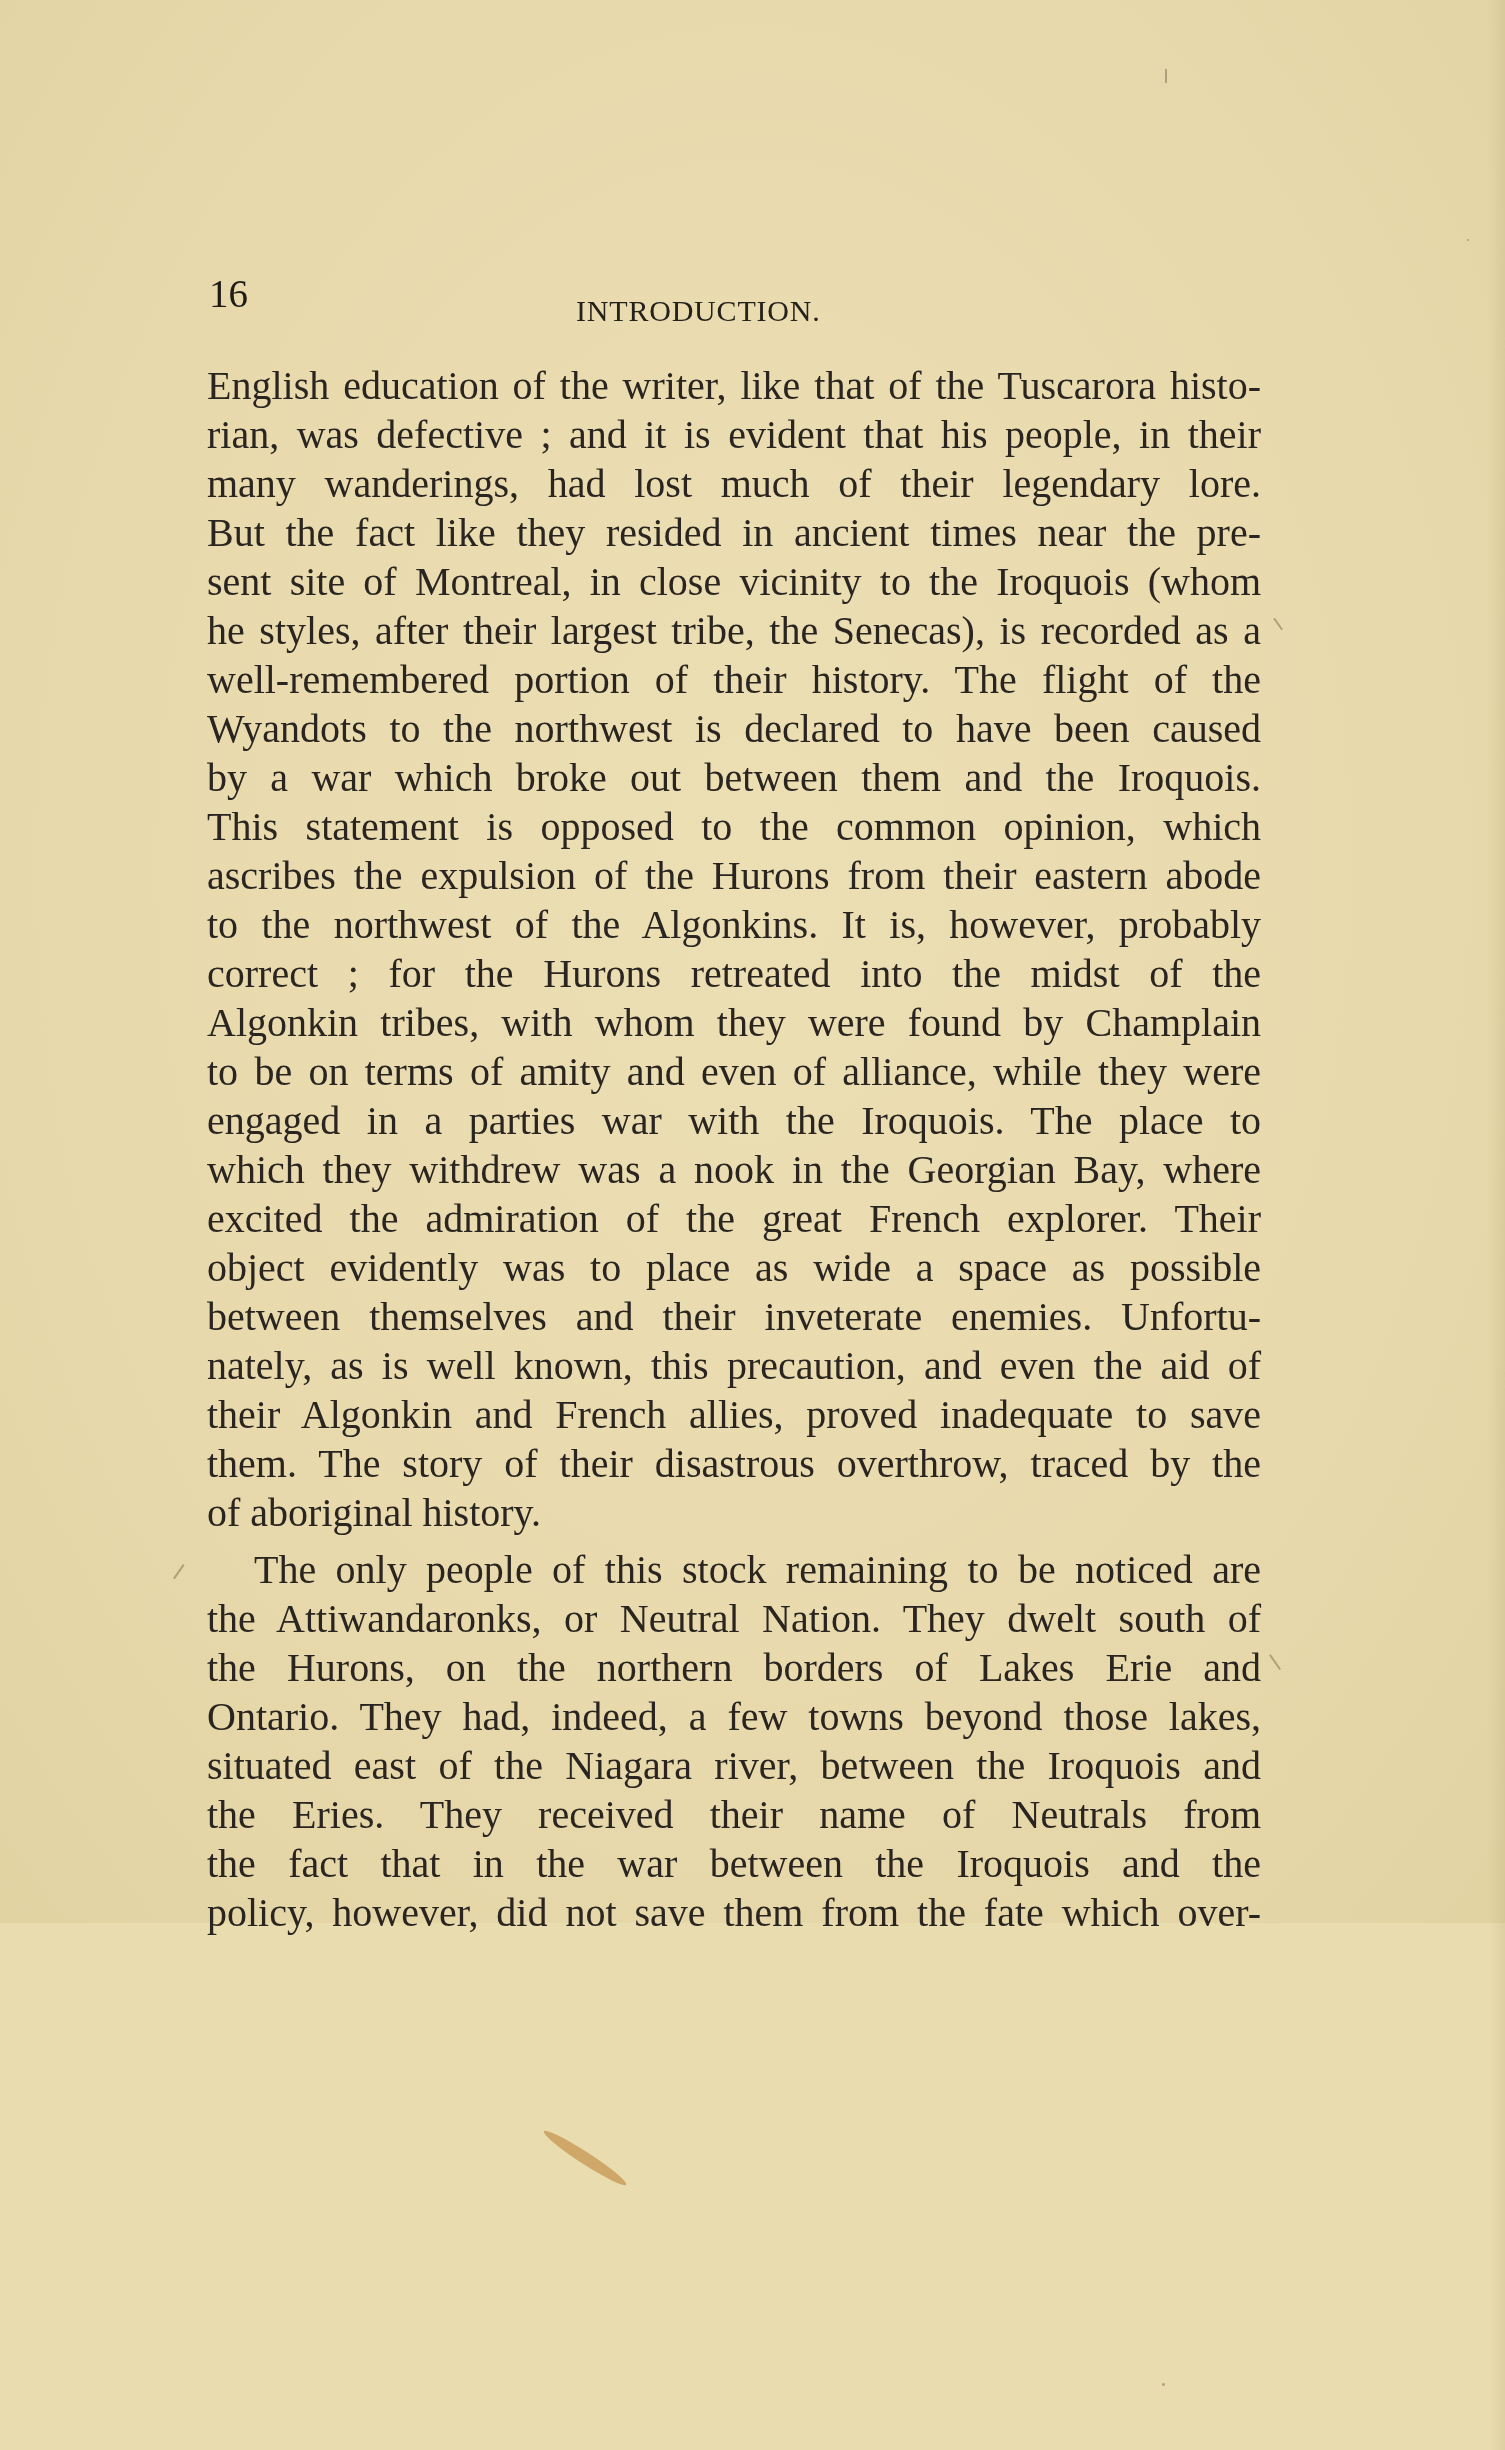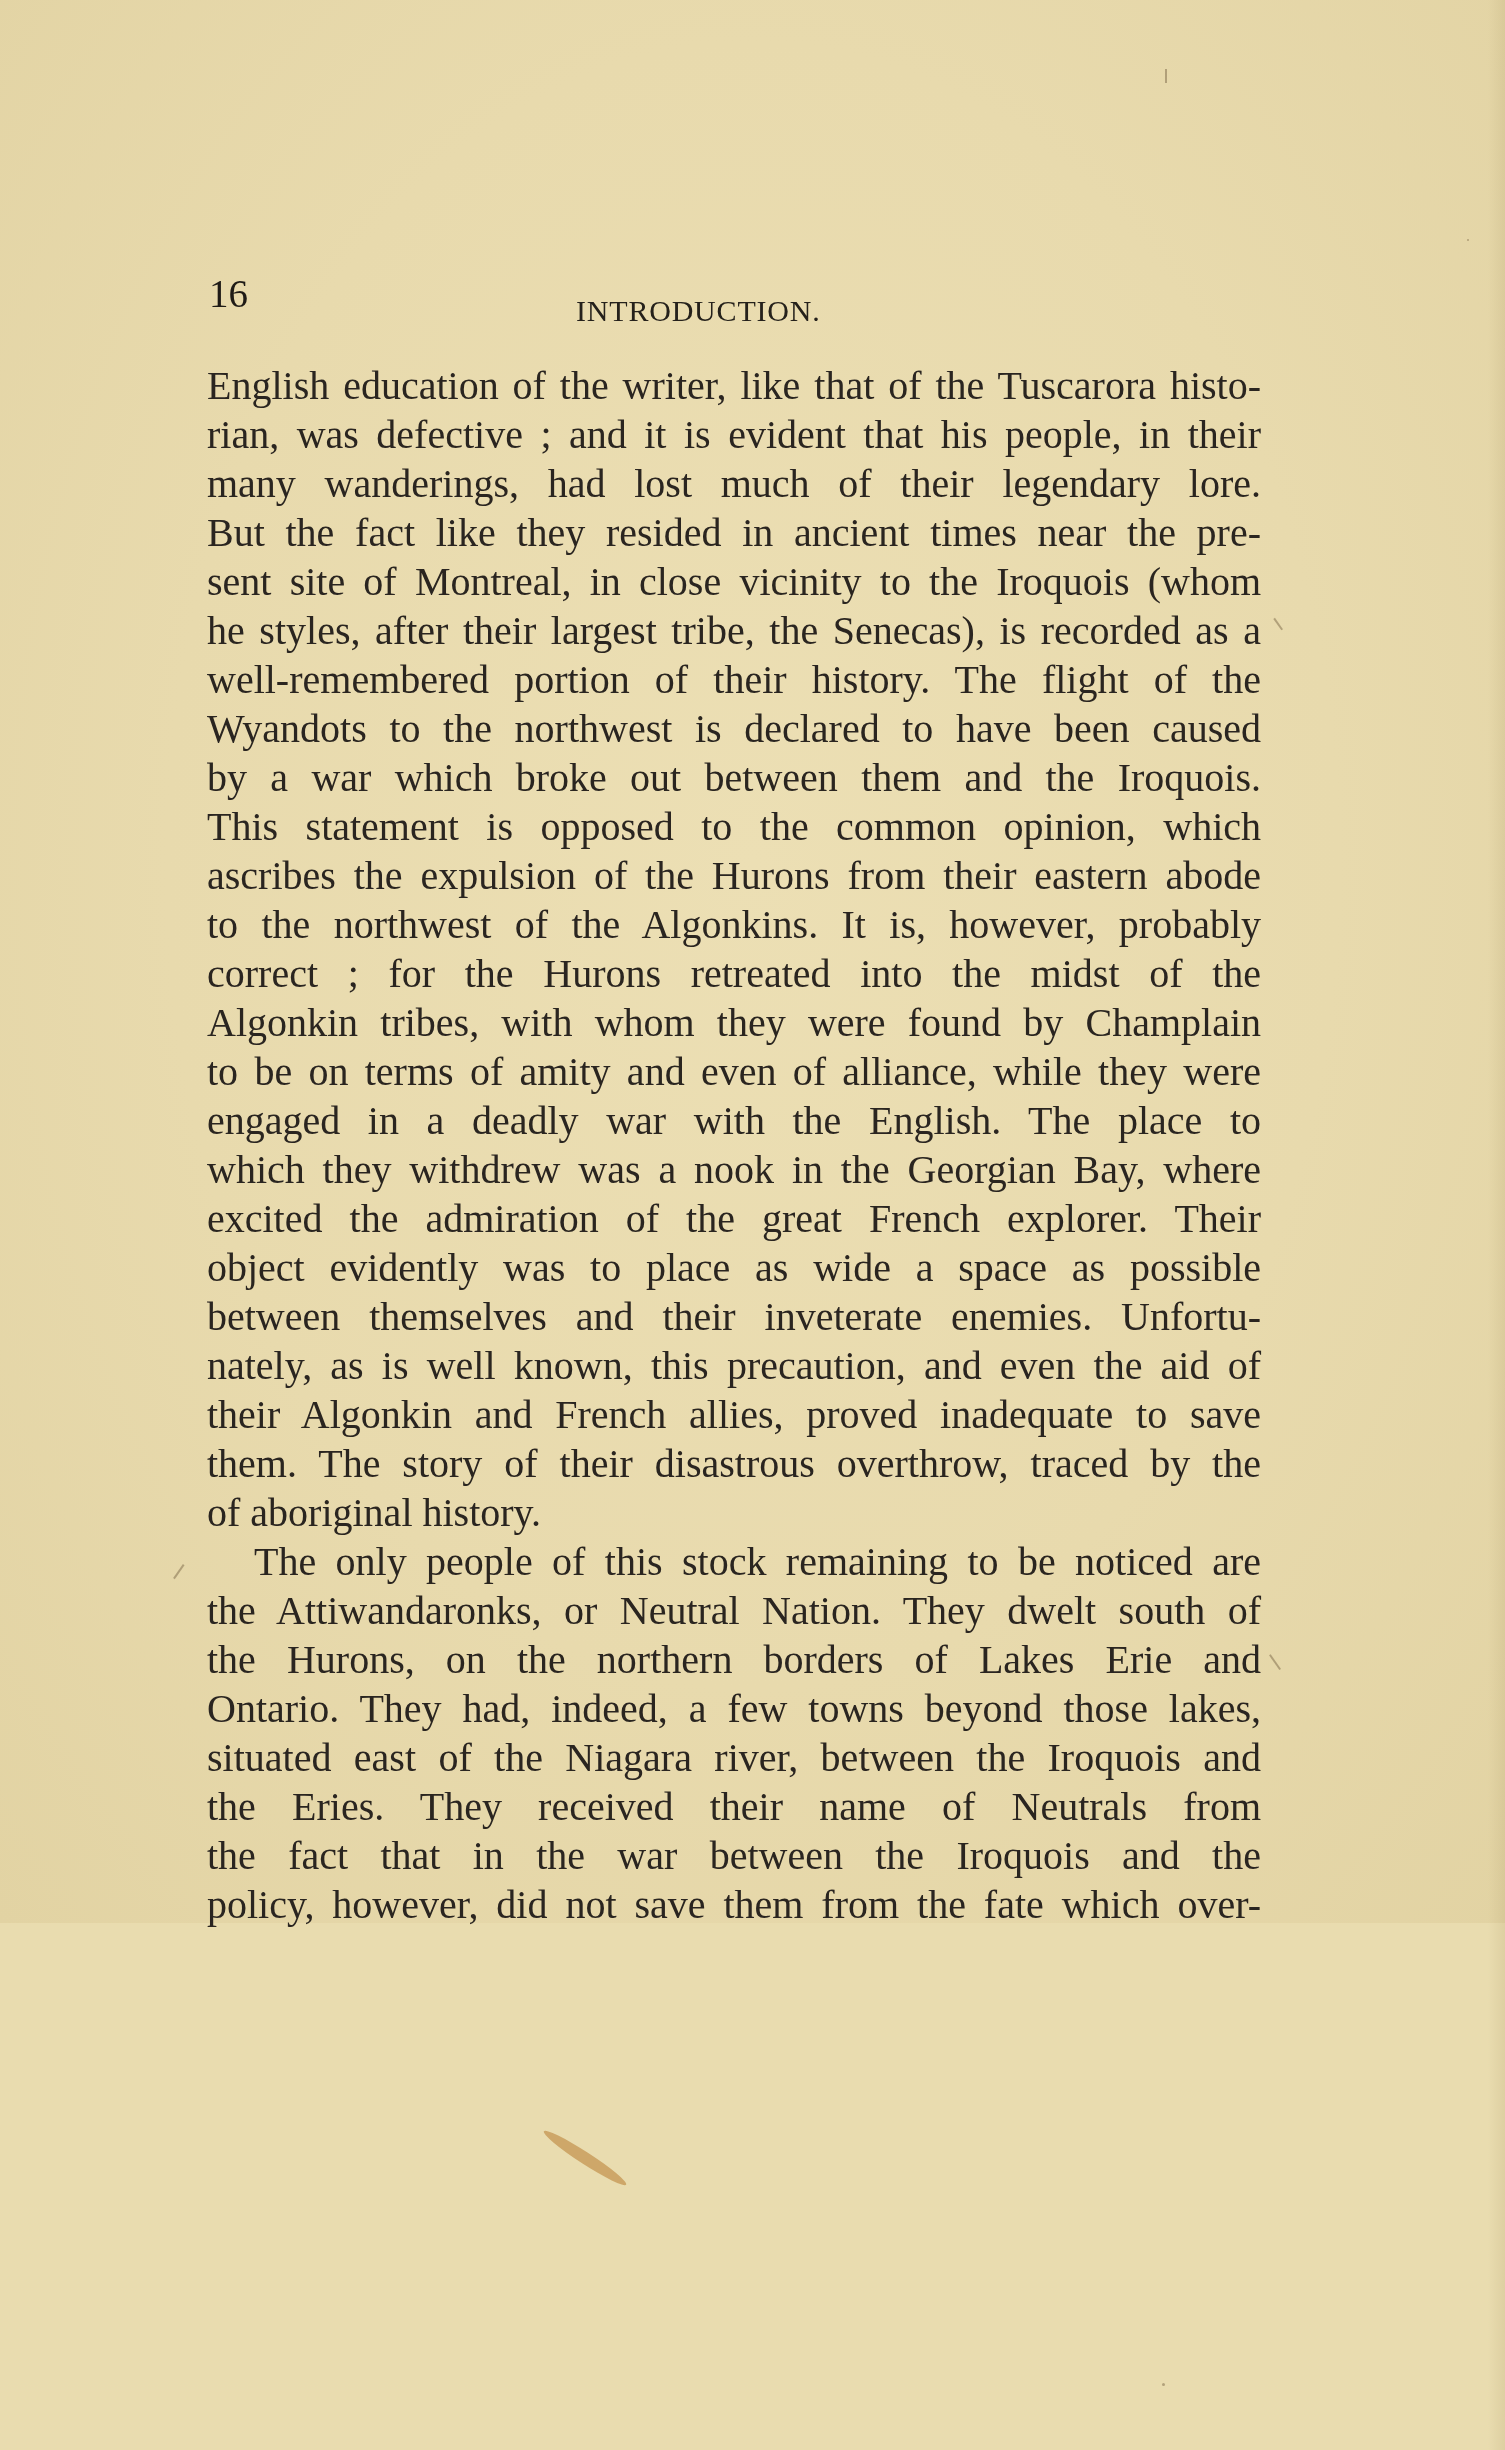--- a/index.html
+++ b/index.html
@@ -69,20 +69,21 @@
       text-align-last: justify;
       white-space: nowrap;
       overflow: visible;
       color: #2a2520;
     }
     .line.last {
       text-align-last: left;
     }
     .line.indent {
       padding-left: 47px;
+      margin-top: 8px;
     }
     .stain {
       position: absolute;
       background: rgba(196, 150, 82, 0.75);
       border-radius: 50%;
     }
     .mark {
       position: absolute;
       background: rgba(110, 90, 60, 0.45);
     }
@@ -107,21 +108,21 @@
       <span class="line">he styles, after their largest tribe, the Senecas), is recorded as a</span>
       <span class="line">well-remembered portion of their history. The flight of the</span>
       <span class="line">Wyandots to the northwest is declared to have been caused</span>
       <span class="line">by a war which broke out between them and the Iroquois.</span>
       <span class="line">This statement is opposed to the common opinion, which</span>
       <span class="line">ascribes the expulsion of the Hurons from their eastern abode</span>
       <span class="line">to the northwest of the Algonkins. It is, however, probably</span>
       <span class="line">correct ; for the Hurons retreated into the midst of the</span>
       <span class="line">Algonkin tribes, with whom they were found by Champlain</span>
       <span class="line">to be on terms of amity and even of alliance, while they were</span>
-      <span class="line">engaged in a deadly war with the English. The place to</span>
+      <span class="line">engaged in a parties war with the Iroquois. The place to</span>
       <span class="line">which they withdrew was a nook in the Georgian Bay, where</span>
       <span class="line">excited the admiration of the great French explorer. Their</span>
       <span class="line">object evidently was to place as wide a space as possible</span>
       <span class="line">between themselves and their inveterate enemies. Unfortu-</span>
       <span class="line">nately, as is well known, this precaution, and even the aid of</span>
       <span class="line">their Algonkin and French allies, proved inadequate to save</span>
       <span class="line">them. The story of their disastrous overthrow, traced by the</span>
       <span class="line last">of aboriginal history.</span>
       <span class="line indent">The only people of this stock remaining to be noticed are</span>
       <span class="line">the Attiwandaronks, or Neutral Nation. They dwelt south of</span>

